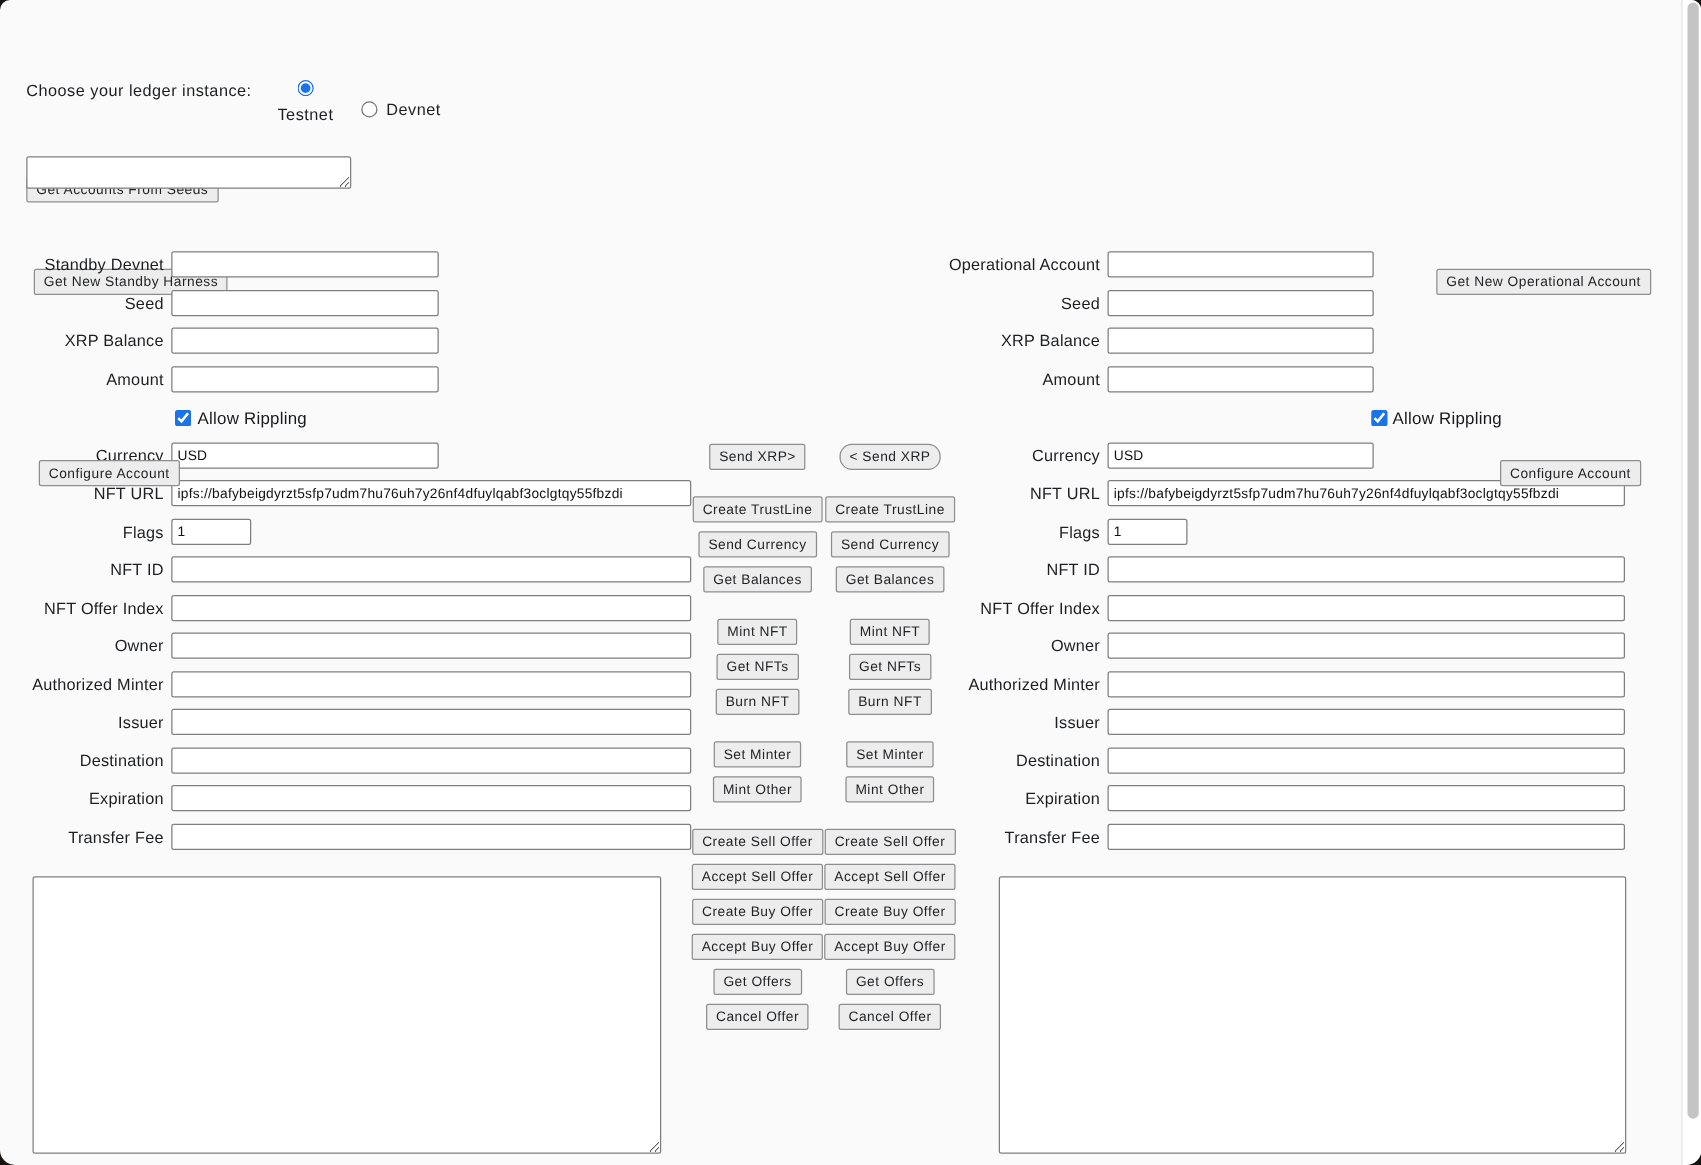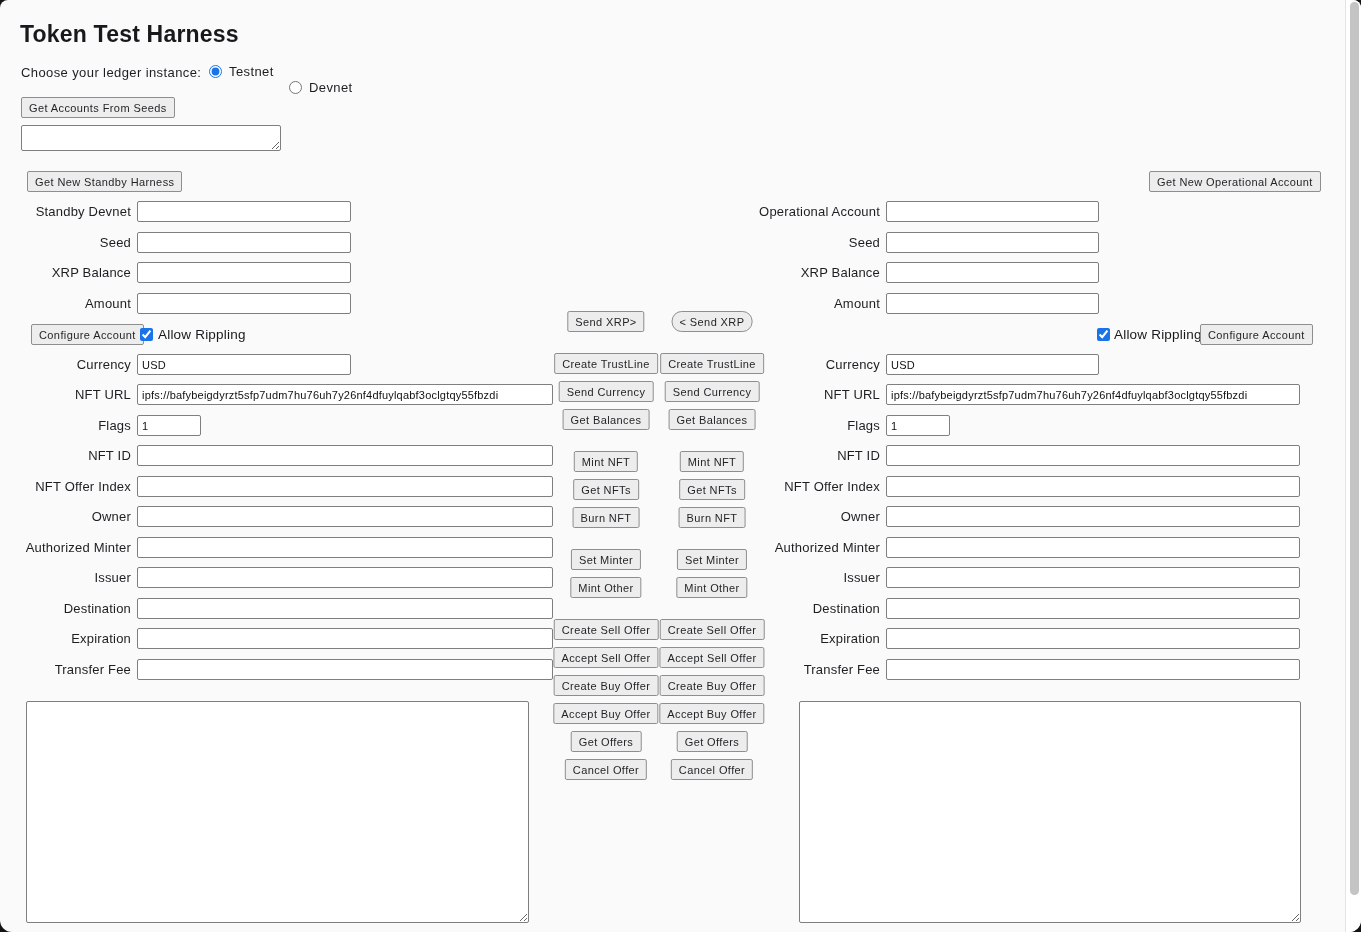--- a/index.html
+++ b/index.html
@@ -15,21 +15,21 @@
   .abs { position: absolute; }
   .title { font-size: 23px; font-weight: 600; color: #17191c; letter-spacing: .2px; white-space: nowrap; }
   .prompt { font-size: 13px; color: #1c1e21; letter-spacing: .4px; white-space: nowrap; }
   .fld-label {
     font-size: 13px; color: #1c1e21; line-height: 21px; text-align: right;
     letter-spacing: .2px; white-space: nowrap; padding-right: 3px;
   }
   .btn {
     position: absolute; font-family: inherit; font-size: 11px; color: #1f2124;
     background: #ededed; border: 1px solid #8e8e8e; border-radius: 2px;
-    padding: 0 7px; height: 21px; letter-spacing: .4px; white-space: nowrap; cursor: pointer;
+    padding: 0 7px; height: 21px; letter-spacing: .4px; white-space: nowrap; cursor: pointer; margin-top: 44px;
   }
   .btn.center { transform: translateX(-50%); }
   .txt {
     position: absolute; height: 21px; border: 1px solid #7f7f7f; border-radius: 2px;
     background: #fff; font-family: inherit; font-size: 11px; color: #111;
     padding: 2px 4px; letter-spacing: .2px;
   }
   .ta {
     position: absolute; border: 1px solid #7f7f7f; border-radius: 2px;
     background: #fff; resize: both; font-family: inherit; font-size: 12px; color: #111;
@@ -48,24 +48,23 @@
   .scroll-thumb {
     position: absolute; left: 4px; top: 2px; width: 9px; height: 893px;
     background: #c4c4c4; border-radius: 5px;
   }
 </style>
 </head>
 <body>
 
 <div class="page">
 
-  <h1 class="abs title" style="left:20px; top:21px;">Token Test Harness</h1>
   <span class="abs prompt" style="left:21px; top:65px;">Choose your ledger instance:</span>
 
-  <label class="radio-wrap" style="left:209px; top:64px;">
+  <label class="radio-wrap" style="left:222px; top:64px;flex-direction:column;">
     <input type="radio" name="ledger" checked="" style="">
     <span>Testnet</span>
   </label>
   <label class="radio-wrap" style="left:289px; top:64px;margin-top:16px;">
     <input type="radio" name="ledger" style="">
     <span>Devnet</span>
   </label>
 
   <button class="btn" style="left:21px; top:97px;">Get Accounts From Seeds</button>
   <textarea class="ta" style="left: 21px; top: 125px; width: 260px; height: 26px;"></textarea>

